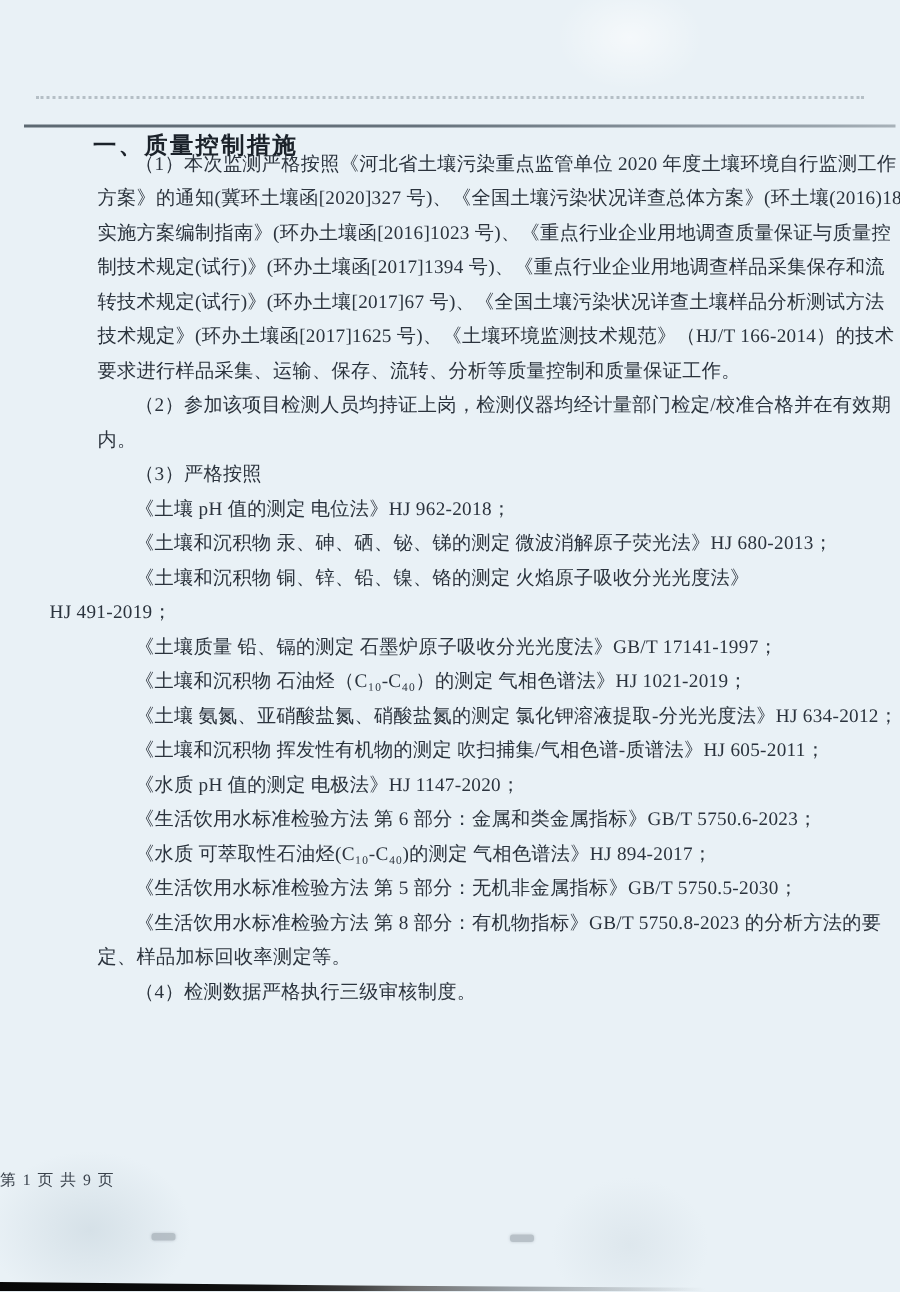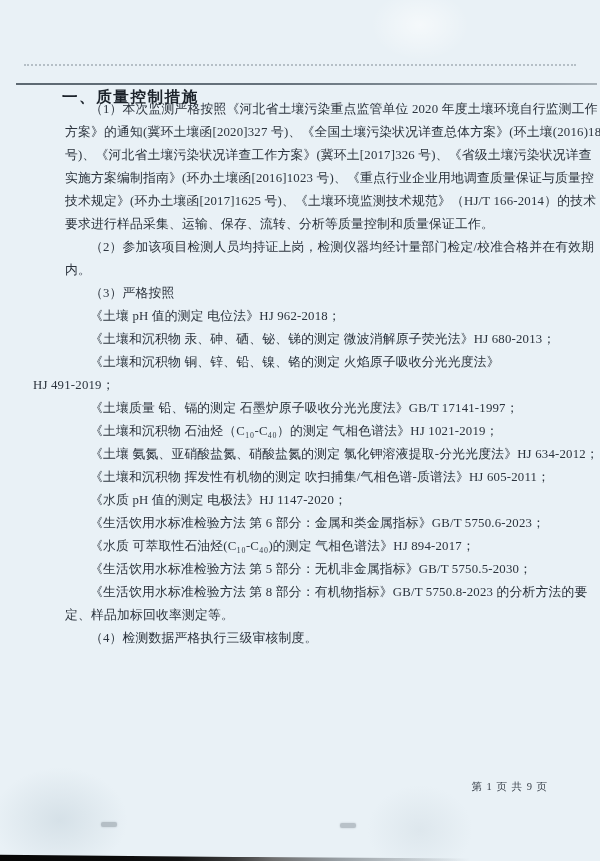--- a/index.html
+++ b/index.html
@@ -33,21 +33,21 @@
     letter-spacing:1.6px;white-space:nowrap;text-align:center;
   }
   .body-text{
     position:absolute;left:65px;top:98px;width:492px;
     font-size:12.8px;color:#2b333d;letter-spacing:.2px;
   }
   .line{height:23px;line-height:23px;white-space:nowrap;}
   .ind{padding-left:25px;}
   .out{margin-left:-32px;}
   .footer{
-    position:absolute;top:780px;left:0;width:548px;text-align:right;
+    position:absolute;top:780px;left:0;width:548px;text-align:left;
     font-size:10.5px;color:#39414b;letter-spacing:1px;
   }
   
   .scan-bar{
     position:absolute;bottom:0;left:0;width:470px;height:9px;
     background:linear-gradient(to right,#070707 0%,#0b0b0b 24%,#141414 38%,#3c3c3c 50%,#6e6e6e 58%,#989fa4 72%,rgba(154,161,166,0) 100%);
     clip-path:polygon(0 30%,50% 55%,100% 72%,100% 100%,0 100%);
   }
   .smudge{
     position:absolute;height:5px;width:16px;border-radius:2px;
@@ -63,22 +63,23 @@
 <div class="page">
 
   <div class="rule-dotted"></div>
   <div class="rule-solid"></div>
 
   <div class="heading">一、质量控制措施</div>
 
   <div class="body-text">
     <div class="line ind">（1）本次监测严格按照《河北省土壤污染重点监管单位 2020 年度土壤环境自行监测工作</div>
     <div class="line">方案》的通知(冀环土壤函[2020]327 号)、《全国土壤污染状况详查总体方案》(环土壤(2016)188</div>
-    <div class="line">号)、《河北省土壤污染状况详查工作方案》(冀环土[2017]326 号)、《省级土壤污染状况详查</div>
     <div class="line">实施方案编制指南》(环办土壤函[2016]1023 号)、《重点行业企业用地调查质量保证与质量控</div>
+    <div class="line">制技术规定(试行)》(环办土壤函[2017]1394 号)、《重点行业企业用地调查样品采集保存和流</div>
+    <div class="line">转技术规定(试行)》(环办土壤[2017]67 号)、《全国土壤污染状况详查土壤样品分析测试方法</div>
     <div class="line">技术规定》(环办土壤函[2017]1625 号)、《土壤环境监测技术规范》（HJ/T 166-2014）的技术</div>
     <div class="line">要求进行样品采集、运输、保存、流转、分析等质量控制和质量保证工作。</div>
     <div class="line ind">（2）参加该项目检测人员均持证上岗，检测仪器均经计量部门检定/校准合格并在有效期</div>
     <div class="line">内。</div>
     <div class="line ind">（3）严格按照</div>
     <div class="line ind">《土壤 pH 值的测定 电位法》HJ 962-2018；</div>
     <div class="line ind">《土壤和沉积物 汞、砷、硒、铋、锑的测定 微波消解原子荧光法》HJ 680-2013；</div>
     <div class="line ind">《土壤和沉积物 铜、锌、铅、镍、铬的测定 火焰原子吸收分光光度法》</div>
     <div class="line out">HJ 491-2019；</div>
     <div class="line ind">《土壤质量 铅、镉的测定 石墨炉原子吸收分光光度法》GB/T 17141-1997；</div>

